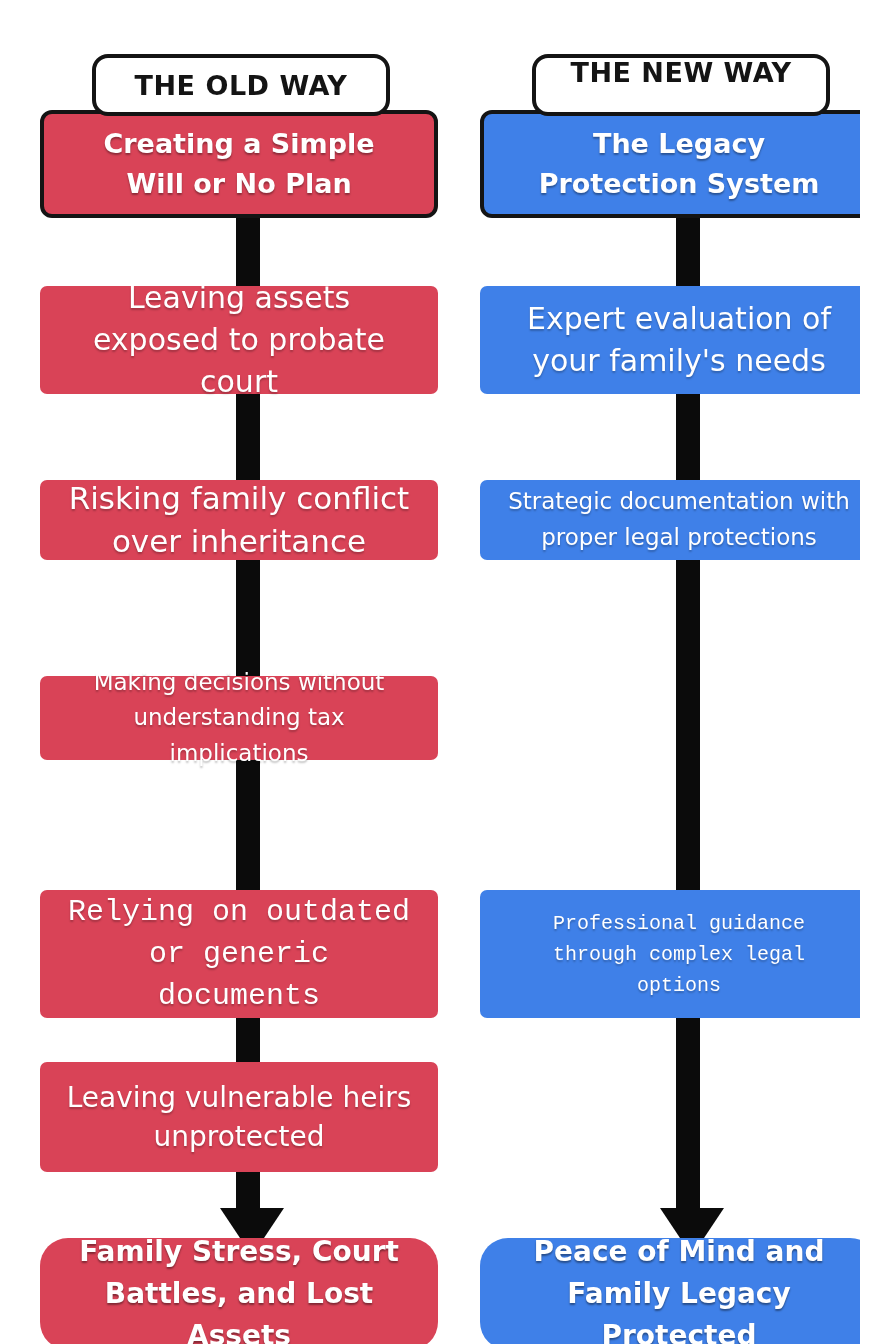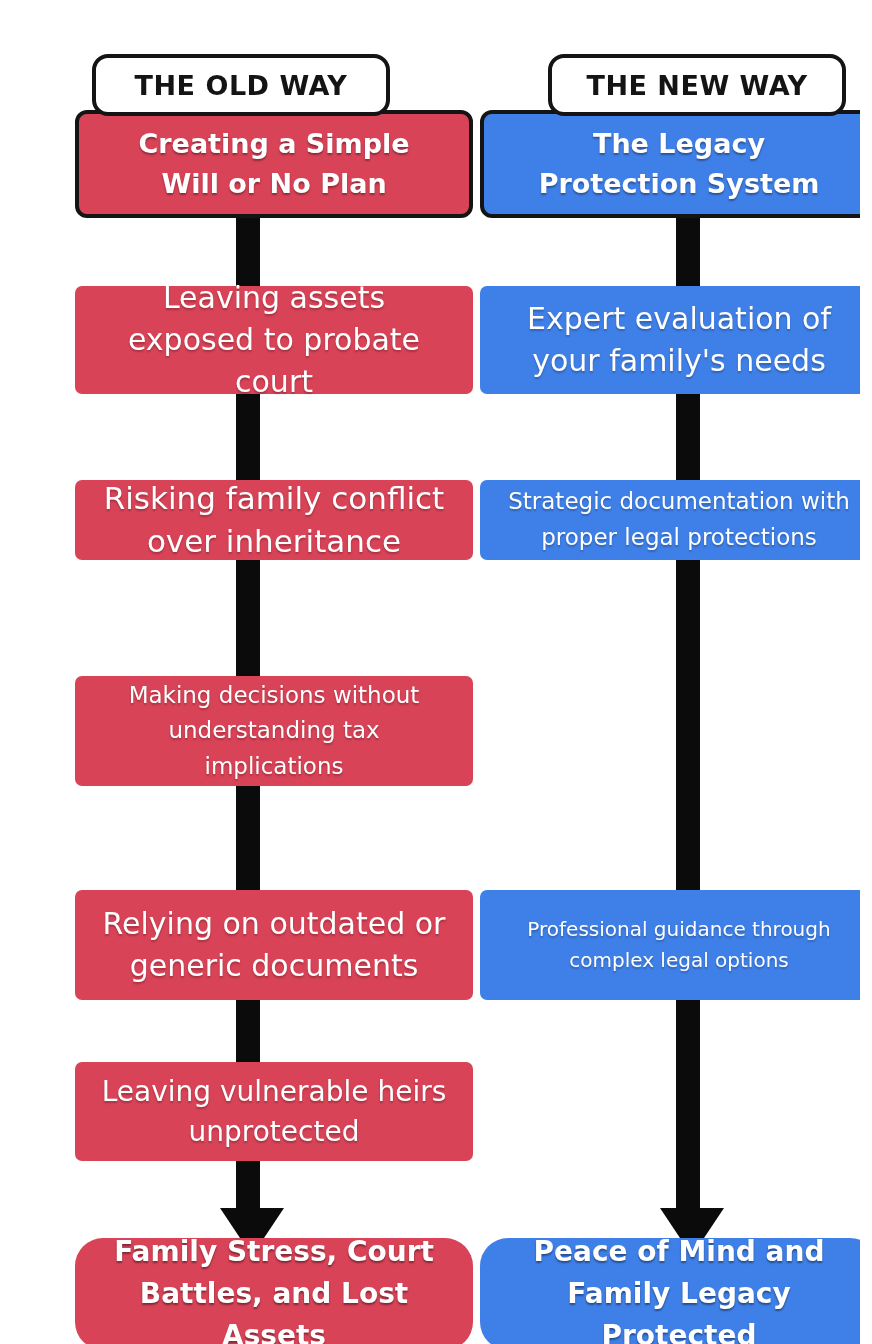--- a/index.html
+++ b/index.html
@@ -46,55 +46,55 @@
     border-radius: 16px;
     display: flex; align-items: center; justify-content: center;
     z-index: 4;
     font-weight: bold;
     font-size: 27px;
     letter-spacing: 0.5px;
     color: #141414;
     text-align: center;
   }
   .header-box.old { left: 68px; top: 30px; }
-  .header-box.new { left: 524px; top: 30px; }
+  .header-box.new { left: 508px; top: 30px; align-items: flex-end; }
 
   
   .node {
     position: absolute;
     width: 398px;
     display: flex; align-items: center; justify-content: center;
     text-align: center;
     color: #ffffff;
     border-radius: 7px;
     z-index: 2;
     padding: 8px 14px;
     line-height: 1.4;
   }
-  .node.old { left: 16px;  background: #d94357; margin-left: 35px; }
+  .node.old { left: 16px;  background: #d94357; }
   .node.new { left: 456px; background: #3f80e8; justify-content: center; }
 
   .node.title {
     top: 86px; height: 108px;
     border: 4px solid #141414;
     border-radius: 12px;
     font-weight: bold;
     font-size: 27px;
     line-height: 1.5;
     text-shadow: 0 2px 2px rgba(0,0,0,0.35);
     z-index: 3;
   }
 
   .node.step { text-shadow: 0 2px 2px rgba(0,0,0,0.25); }
 
   .row2 { top: 262px; height: 108px; }
   .row3 { top: 456px; height: 80px; }
-  .row4 { top: 652px; height: 110px; }
-  .row5 { top: 866px; height: 110px; }
-  .row6 { top: 1038px; height: 99px; }
+  .row4 { top: 652px; height: 84px; }
+  .row5 { top: 866px; height: 128px; font-family: Liberation Mono, monospace; }
+  .row6 { top: 1038px; height: 110px; }
 
   .fs30 { font-size: 30px; }
   .fs31 { font-size: 31px; }
   .fs28 { font-size: 28px; }
   .fs23 { font-size: 23px; line-height: 1.55; }
   .fs24 { font-size: 20px; line-height: 1.55; }
 
   .node.result {
     top: 1214px; height: 112px;
     font-weight: bold;

